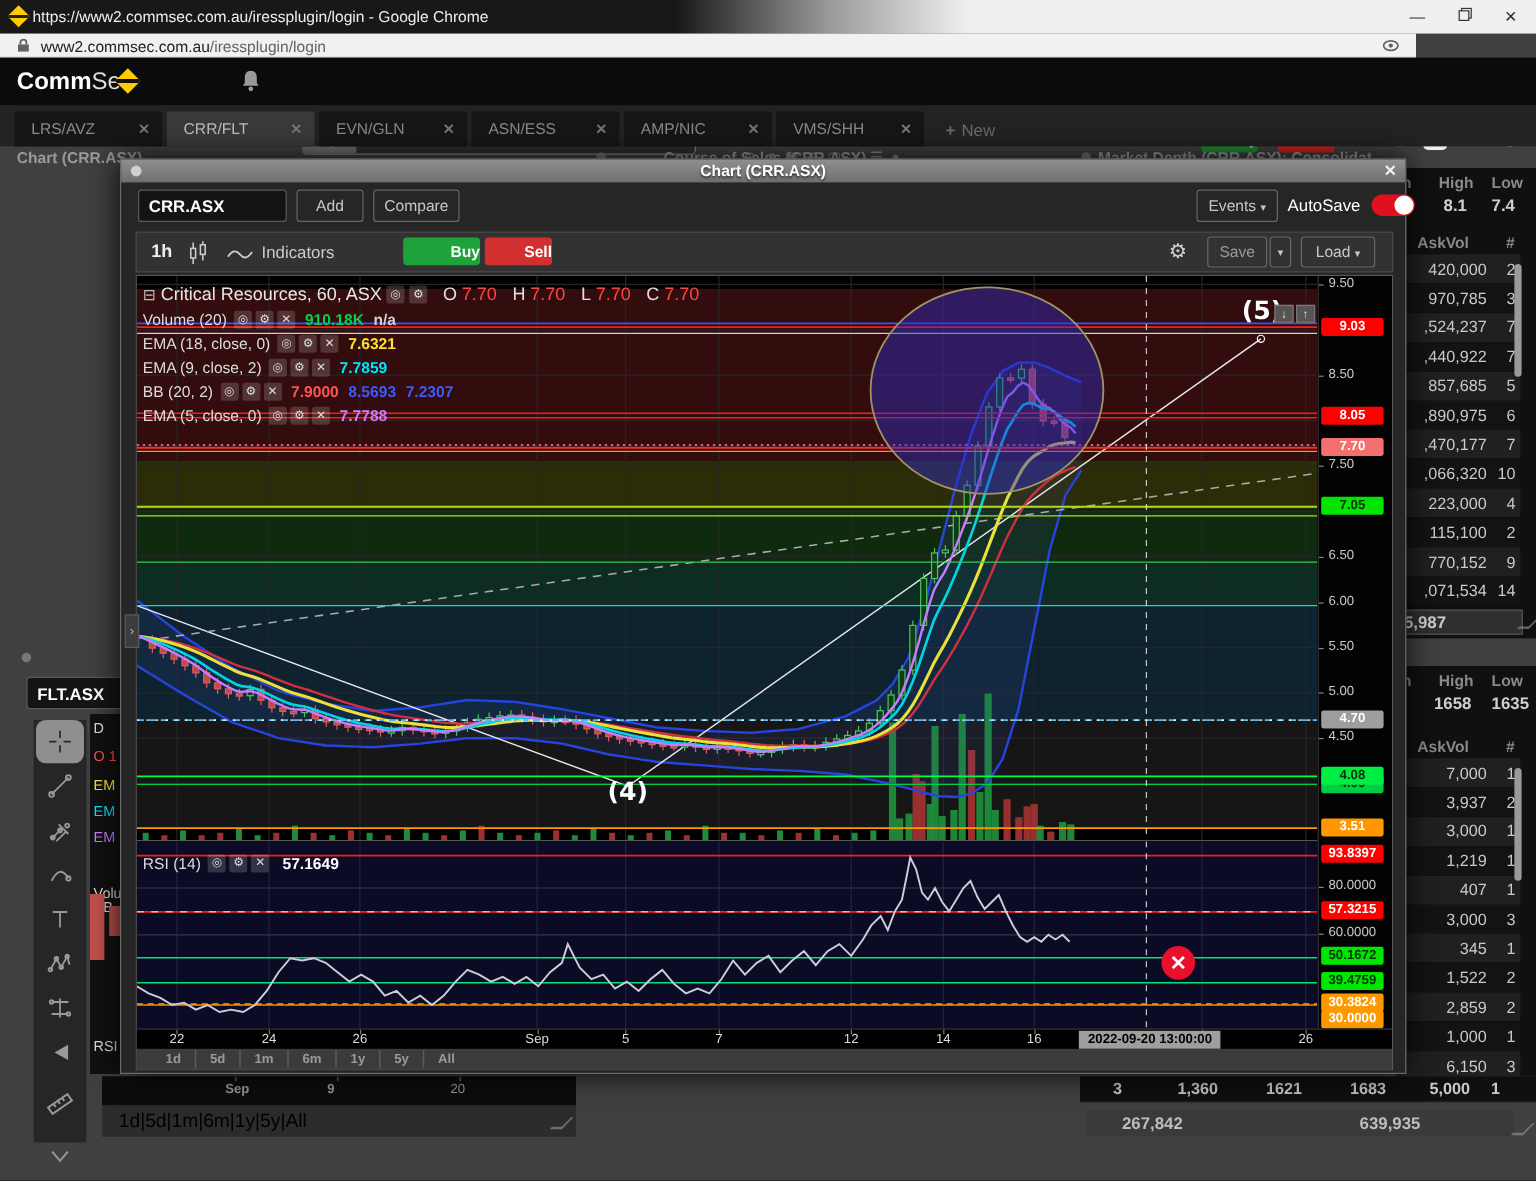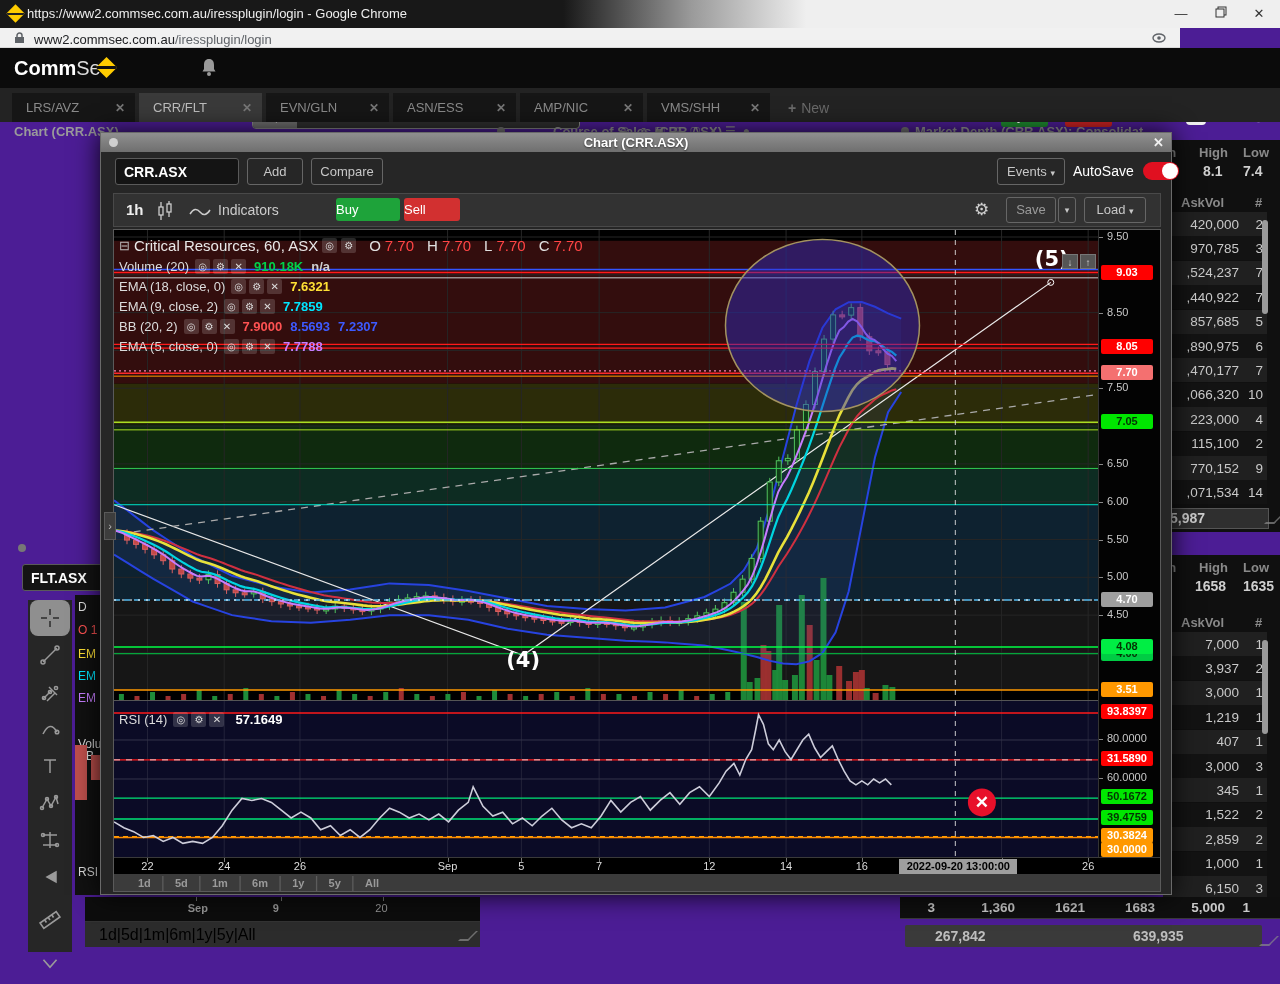--- a/index.html
+++ b/index.html
@@ -1,18 +1,18 @@
 <!DOCTYPE html>
 <html><head>
 <meta charset="utf-8">
 <style>
   * { margin:0; padding:0; box-sizing:border-box; }
   html,body { background:#000; }
   body { font-family:"Liberation Sans", sans-serif; }
-  #root { position:relative; width:1280px; height:984px; overflow:hidden; background:#4c1d95; }
+  #root { position:relative; width:1280px; height:984px; overflow:hidden; background:#404040; }
   .a { position:absolute; }
 
   
   .titlebar { left:0; top:0; width:1280px; height:28px;
     background:linear-gradient(90deg,#181818 0%,#181818 44%,#9a9a9a 54%,#efefef 63%,#efefef 100%); }
   .title-text { left:27px; top:6px; font-size:13px; color:#eee; }
   .app-diamond { left:9px; top:7px; width:13px; height:13px; background:#ffcc00; transform:rotate(45deg);
     background-image:linear-gradient(135deg,transparent 46%,#222 46%,#222 56%,transparent 56%); }
   .winbtn { top:4px; width:30px; height:20px; color:#333; font-size:13px; text-align:center; line-height:20px; cursor:default; }
   .urlbar { left:0; top:28px; width:1180px; height:20px; background:#f1f1f1; border-bottom:1px solid #d8d8d8; }
@@ -21,21 +21,21 @@
   
   .appbar { left:0; top:48px; width:1280px; height:40px; background:#0b0b0b; }
   .brand { left:14px; top:9px; font-size:20px; color:#fff; letter-spacing:0; }
   .brand b { font-weight:bold; } .brand span { color:#ddd; font-weight:normal; }
   .brand-diamond { left:99px; top:12px; width:15px; height:15px; background:#ffcc00; transform:rotate(45deg);
     background-image:linear-gradient(135deg,transparent 44%,#111 44%,#111 58%,transparent 58%); }
   .searchbox { left:252px; top:55px; width:328px; height:26px; background:#2f2f2f; border:1px solid #8a8a8a; border-radius:4px; display:flex; align-items:center; }
   .search-left { width:44px; height:24px; background:#6e6e6e; border-radius:3px 0 0 3px; display:flex; align-items:center; justify-content:center; gap:2px; color:#fff; }
   .search-input { flex:1; background:transparent; border:none; outline:none; color:#ddd; font-size:14px; padding:0 8px; }
   .search-input::placeholder { color:#9a9a9a; }
-  .tb-btn { top:56px; height:23px; border-radius:3px; color:#fff; font-size:13px; font-weight:normal; text-align:left; line-height:23px; cursor:pointer; }
+  .tb-btn { top:56px; height:23px; border-radius:3px; color:#fff; font-size:13px; font-weight:bold; text-align:right; line-height:23px; cursor:pointer; }
 
   
   .tabbar { left:0; top:88px; width:1280px; height:34px; background:#232323; display:flex; align-items:flex-end; padding-left:12px; gap:4px; }
   .tab { height:29px; width:123px; background:#161616; color:#8a8a8a; font-size:13px; display:flex; align-items:center; justify-content:space-between; padding:0 10px 0 14px; cursor:pointer; }
   .tab.active { background:#3a3a3a; color:#bdbdbd; }
   .tab .x { color:#777; font-weight:bold; font-size:12px; }
   .tab.newtab { width:70px; background:transparent; color:#6a6a6a; justify-content:flex-start; gap:5px; font-size:14px; }
 
   
   .bg-title { color:#9a9a9a; font-size:13px; font-weight:bold; }
@@ -915,21 +915,21 @@
           <div class="ax-badge" style="top: 184.293px; background: rgb(0, 230, 0); color: rgb(3, 51, 3);">7.05</div>
           <div class="ax-badge" style="top: 362.024px; background: rgb(158, 158, 158); color: rgb(255, 255, 255);">4.70</div>
           <div class="ax-badge" style="top: 415.721px; background: rgb(0, 204, 68); color: rgb(3, 51, 3);">4.00</div>
           <div class="ax-badge" style="top: 408.915px; background: rgb(0, 238, 68); color: rgb(3, 51, 3);">4.08</div>
           <div class="ax-badge" style="top: 452.024px; background: rgb(255, 152, 0); color: rgb(255, 255, 255);">3.51</div>
           <div class="ax-tickmark" style="top: 508.987px;"></div>
           <div class="ax-label" style="top: 501.987px;">80.0000</div>
           <div class="ax-tickmark" style="top: 547.987px;"></div>
           <div class="ax-label" style="top: 540.987px;">60.0000</div>
           <div class="ax-badge" style="top: 474px; background: rgb(255, 0, 0); color: rgb(255, 255, 255);">93.8397</div>
-          <div class="ax-badge" style="top: 520.884px; background: rgb(255, 0, 0); color: rgb(255, 255, 255);">31.5890</div>
+          <div class="ax-badge" style="top: 520.884px; background: rgb(255, 0, 0); color: rgb(255, 255, 255);">57.3215</div>
           <div class="ax-badge" style="top: 559.161px; background: rgb(0, 230, 0); color: rgb(3, 51, 3);">50.1672</div>
           <div class="ax-badge" style="top: 580.009px; background: rgb(0, 230, 0); color: rgb(3, 51, 3);">39.4759</div>
           <div class="ax-badge" style="top: 597.742px; background: rgb(255, 152, 0); color: rgb(255, 255, 255);">30.3824</div>
           <div class="ax-badge" style="top: 612.487px; background: rgb(255, 152, 0); color: rgb(255, 255, 255);">30.0000</div>
         </div>
       <div class="a time-axis" id="timeAxis">
           <div style="position: absolute; left: 33.456px; top: 0px; width: 1px; height: 4px; background: rgb(119, 119, 119);"></div>
           <div class="t" style="left: 33.456px;">22</div>
           <div style="position: absolute; left: 110.208px; top: 0px; width: 1px; height: 4px; background: rgb(119, 119, 119);"></div>
           <div class="t" style="left: 110.208px;">24</div>

